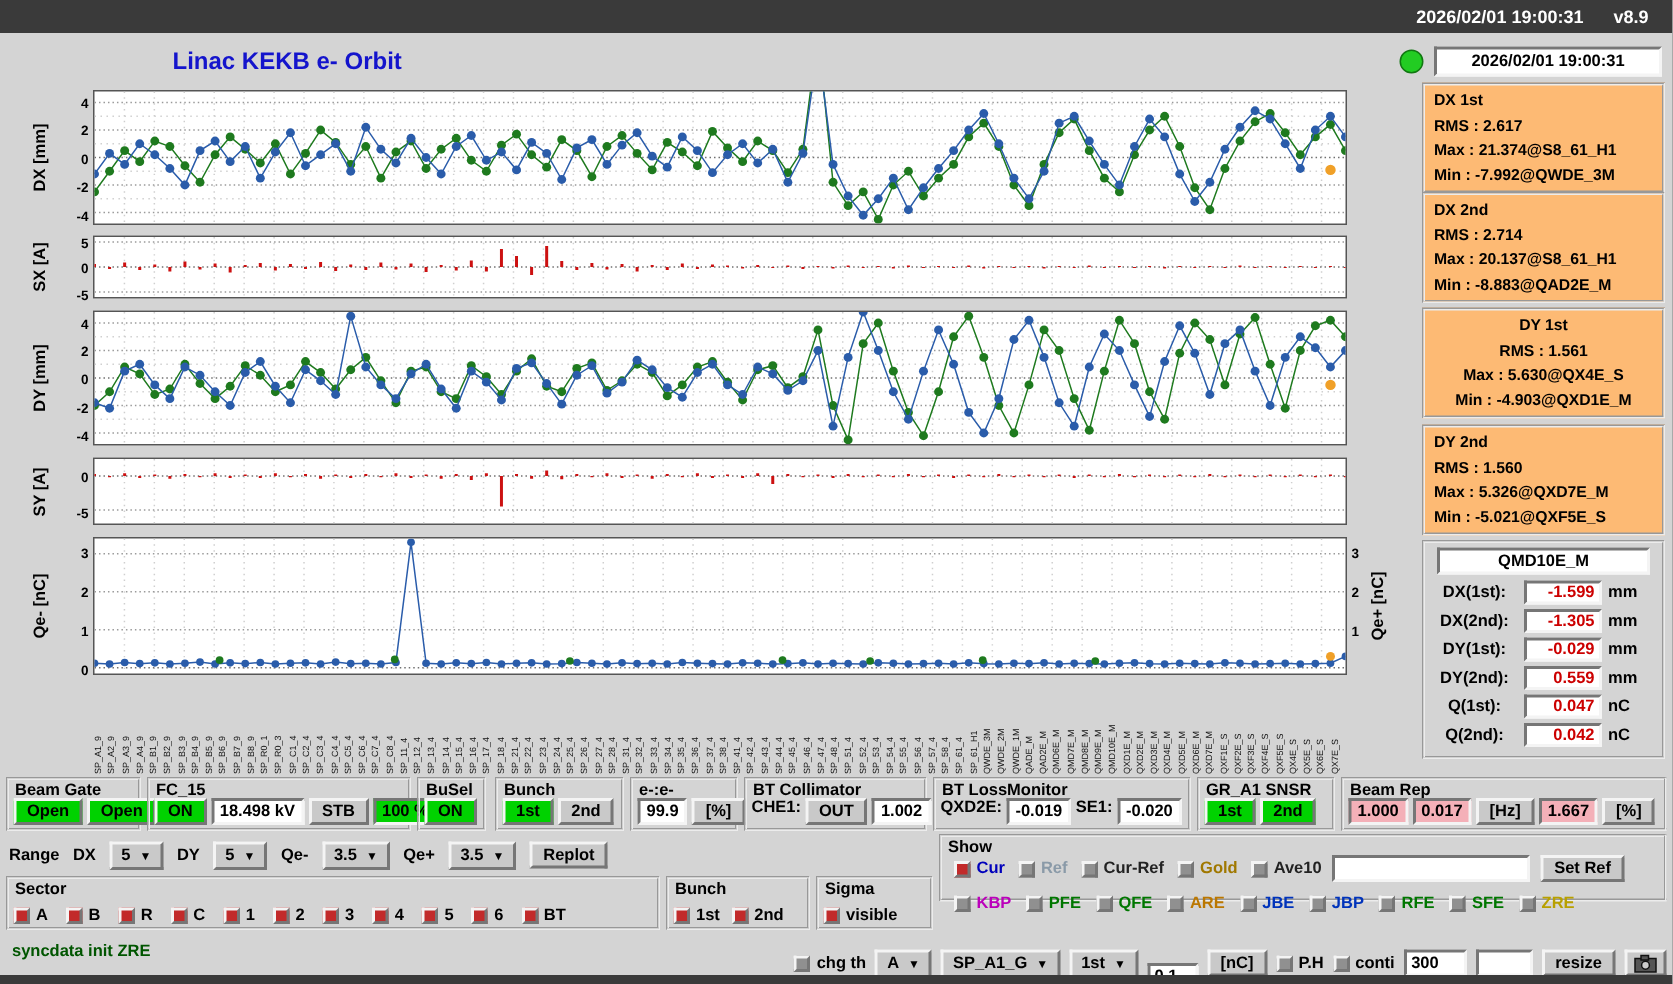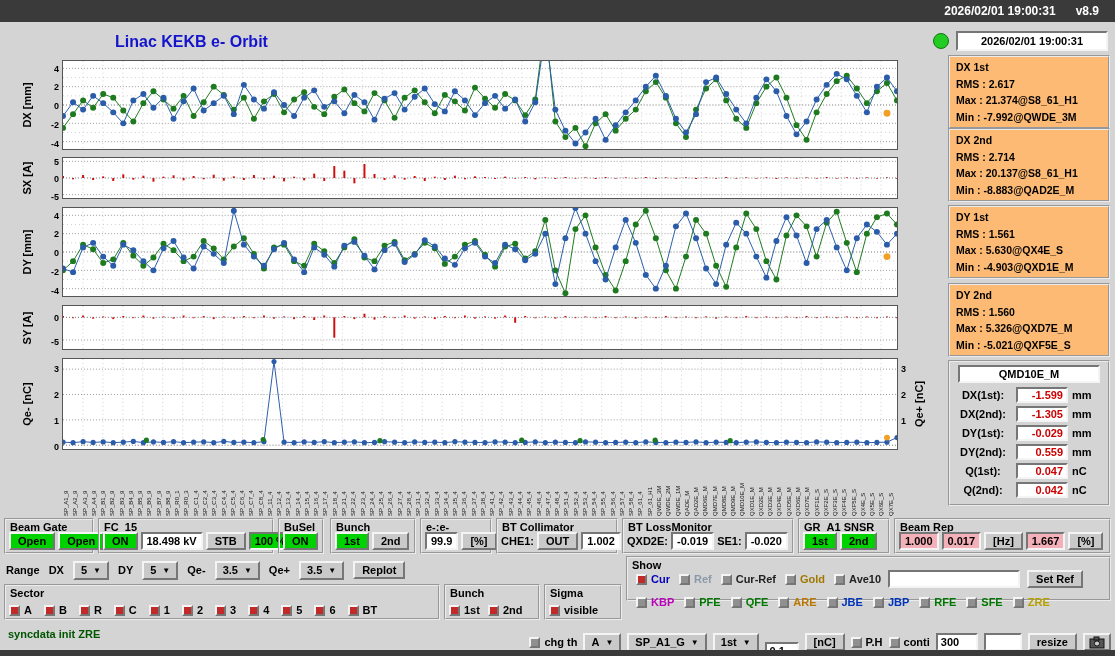--- a/index.html
+++ b/index.html
@@ -36,21 +36,21 @@
   .mon-title { width:142px; height:18px; margin:3px auto 2px auto; background:#fff;
                font-size:11px; font-weight:bold; display:flex; align-items:center; justify-content:center; }
   .mon-row { display:flex; align-items:center; gap:4px; padding:1px 4px; height:19px; }
   .mon-label { width:58px; text-align:center; font-size:11px; font-weight:bold; }
   .mon-value { width:52px; height:16px; background:#fff; color:#cc0000; font-size:11px;
                font-weight:bold; text-align:right; padding:0 3px 0 0; line-height:13px; }
   .mon-unit { font-size:11px; font-weight:bold; }
   .groupbox { position:absolute; border:2px groove #ececec; }
   .row1 { top:518px; height:36px; }
   .gb-title { position:absolute; top:1px; left:4px; font-size:11px; font-weight:bold; white-space:nowrap; }
-  .gb-row { position:absolute; left:3px; right:3px; bottom:2px; display:flex; gap:3px; align-items:center; }
+  .gb-row { position:absolute; left:3px; right:3px; bottom:2px; display:flex; gap:3px; }
   .btn { height:18px; padding:0 7px; display:inline-flex; align-items:center; justify-content:center;
          font-size:11px; font-weight:bold; background:#c9c9c9; white-space:nowrap;
          border:2px solid; border-color:#f4f4f4 #767676 #767676 #f4f4f4; }
   .btn.green { background:#00d200; }
   .field { height:18px; background:#fff; font-size:11px; font-weight:bold; display:inline-flex;
            align-items:center; justify-content:center; padding:0 4px; white-space:nowrap;
            border:2px solid; border-color:#767676 #f4f4f4 #f4f4f4 #767676; }
   .field.green { background:#00d200; }
   .field.pink { background:#f4b0b8; }
   .lab { font-size:11px; font-weight:bold; white-space:nowrap; }
@@ -1393,21 +1393,21 @@
       <div>RMS : 2.617</div>
       <div>Max : 21.374@S8_61_H1</div>
       <div>Min : -7.992@QWDE_3M</div>
     </div>
     <div class="stat-box" style="top: 128px;">
       <div>DX 2nd</div>
       <div>RMS : 2.714</div>
       <div>Max : 20.137@S8_61_H1</div>
       <div>Min : -8.883@QAD2E_M</div>
     </div>
-    <div class="stat-box" style="top: 205px;">
+    <div class="stat-box" style="top: 205px; text-align: center;">
       <div>DY 1st</div>
       <div>RMS : 1.561</div>
       <div>Max : 5.630@QX4E_S</div>
       <div>Min : -4.903@QXD1E_M</div>
     </div>
     <div class="stat-box" style="top: 283px;">
       <div>DY 2nd</div>
       <div>RMS : 1.560</div>
       <div>Max : 5.326@QXD7E_M</div>
       <div>Min : -5.021@QXF5E_S</div>

